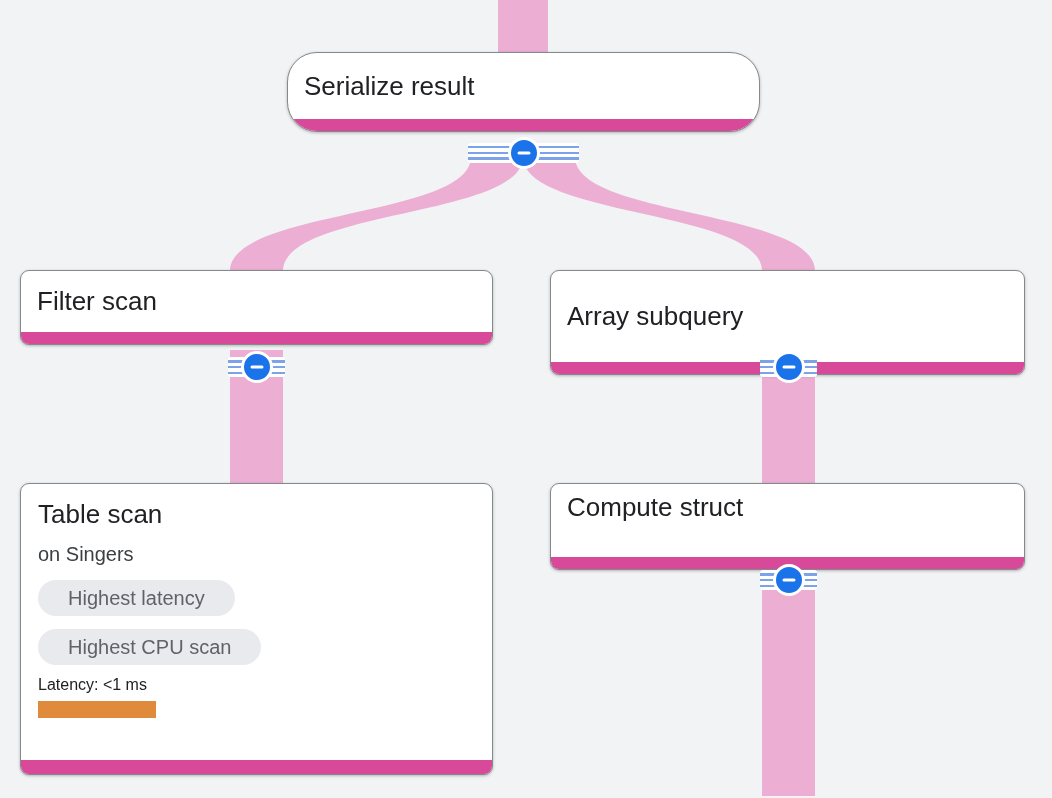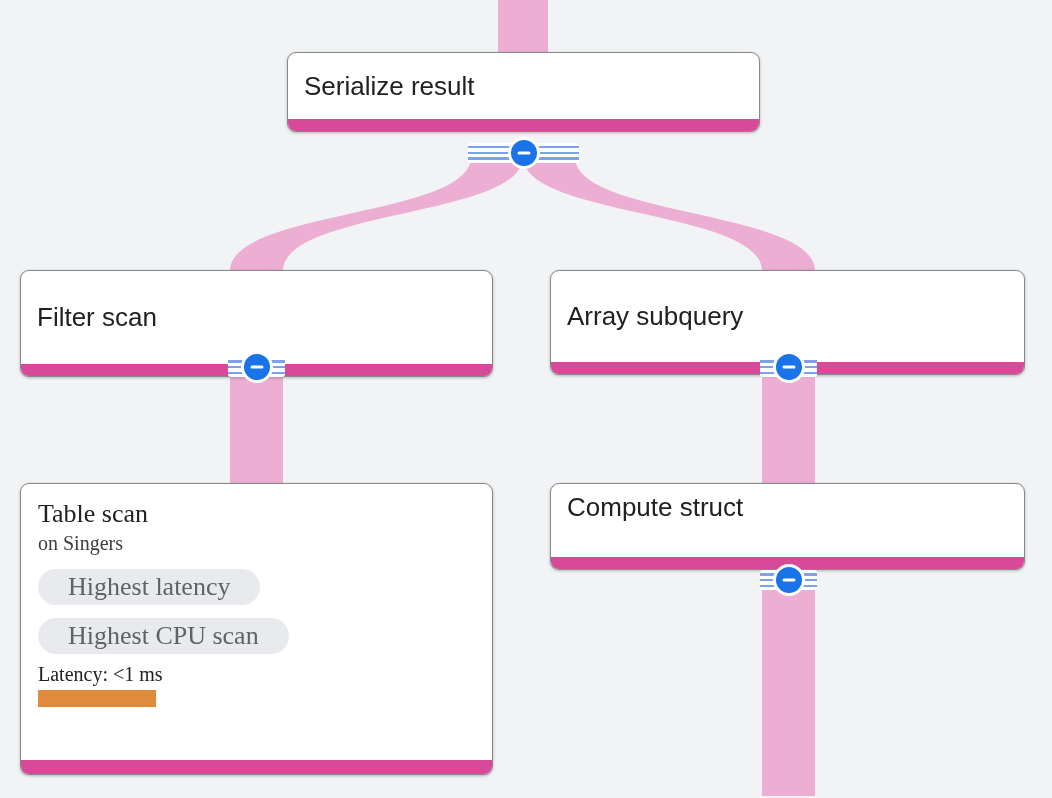--- a/index.html
+++ b/index.html
@@ -16,30 +16,30 @@
     box-shadow:0 1px 3px rgba(60,64,67,.35);
     display:flex; flex-direction:column;
   }
   .node-body{flex:1; display:flex; align-items:center; padding:0 16px;}
   .node-title{font-size:26px; color:var(--text-primary,#202124); white-space:nowrap;}
   .node-bar{height:12px; background:var(--magenta-accent,#D8499A); flex:0 0 auto;}
   .node-bar.tall{height:14px;}
   
   .rich-body{flex:1; padding:14px 16px 0 17px; display:block;}
   .rich-body .node-title{line-height:32px;}
-  .node-subtitle{margin-top:0; font-size:20px; line-height:26px; color:#3C4043;}
+  .node-subtitle{margin-top:11px; font-size:20px; line-height:26px; color:#3C4043;}
   .badge{
     display:inline-block; margin-top:13px; padding:5px 30px;
     background:var(--badge-bg,#E8EAED); color:var(--badge-text,#5F6368);
-    font-size:26px; line-height:26px; border-radius:19px; white-space:nowrap;
+    font-size:20px; line-height:26px; border-radius:19px; white-space:nowrap;
   }
   .badge-wrap{display:block;}
   .metrics{display:flex; margin-top:8px;}
   .metric-col{width:210px;}
-  .metric-label{font-size:20px; line-height:24px; color:var(--text-primary,#202124); white-space:nowrap;}
+  .metric-label{font-size:16px; line-height:24px; color:var(--text-primary,#202124); white-space:nowrap;}
   .metric-bar{height:17px; margin-top:4px; background:var(--metric-orange,#E08A3C);}
   .metric-col.shift .metric-bar{margin-top:10px;}
   
   .expander{position:absolute; z-index:3; height:20px;}
   .stripes{
     position:absolute; left:0; right:0; top:0; bottom:0; border-radius:3px;
     background:linear-gradient(
       #ffffff 0px 3px,
       var(--stripe-blue,#7CA3EA) 3px 5.5px,
       #ffffff 5.5px 8.75px,
@@ -65,42 +65,42 @@
 
   <svg id="flows" width="1052" height="798" viewBox="0 0 1052 798">
     <path d="M 498,0 L 548,0 L 548,62 L 498,62 Z" fill="#ECAED3"></path>
     <path d="M 471,157 C 471,217 230,210 230,271 L 283,271 C 283,210 523,217 523,157 Z" fill="#ECAED3"></path>
     <path d="M 523,157 C 523,217 762,210 762,271 L 815,271 C 815,210 575,217 575,157 Z" fill="#ECAED3"></path>
     <path d="M 230,350 L 283,350 L 283,487 L 230,487 Z" fill="#ECAED3"></path>
     <path d="M 762,350 L 815,350 L 815,487 L 762,487 Z" fill="#ECAED3"></path>
     <path d="M 762,566 L 815,566 L 815,796 L 762,796 Z" fill="#ECAED3"></path>
   </svg>
 
-  <div class="node" style="left:287px; top:52px; width:473px; height:80px;">
+  <div class="node" style="left:287px; top:52px; width:473px; height:80px;border-radius:30px;">
     <div class="node-body">
       <div class="node-title">Serialize result</div>
     </div>
     <div class="node-bar"></div>
   </div>
 
-  <div class="node" style="left:20px; top:270px; width:473px; height:107px;">
+  <div class="node" style="left:20px; top:270px; width:473px; height:75px;">
     <div class="node-body">
       <div class="node-title">Filter scan</div>
     </div>
     <div class="node-bar"></div>
   </div>
 
   <div class="node" style="left:550px; top:270px; width:475px; height:105px;justify-content:center;">
     <div class="node-body">
       <div class="node-title">Array subquery</div>
     </div>
     <div class="node-bar"></div>
   </div>
 
-  <div class="node" style="left:20px; top:483px; width:473px; height:292px;font-family:Liberation Serif, serif;">
+  <div class="node" style="left:20px; top:483px; width:473px; height:292px;">
     <div class="rich-body">
       <div class="node-title">Table scan</div>
       <div class="node-subtitle">on Singers</div>
       <div class="badge-wrap">
         <span class="badge">Highest latency</span>
       </div>
       <div class="badge-wrap">
         <span class="badge">Highest CPU scan</span>
       </div>
       <div class="metrics">

